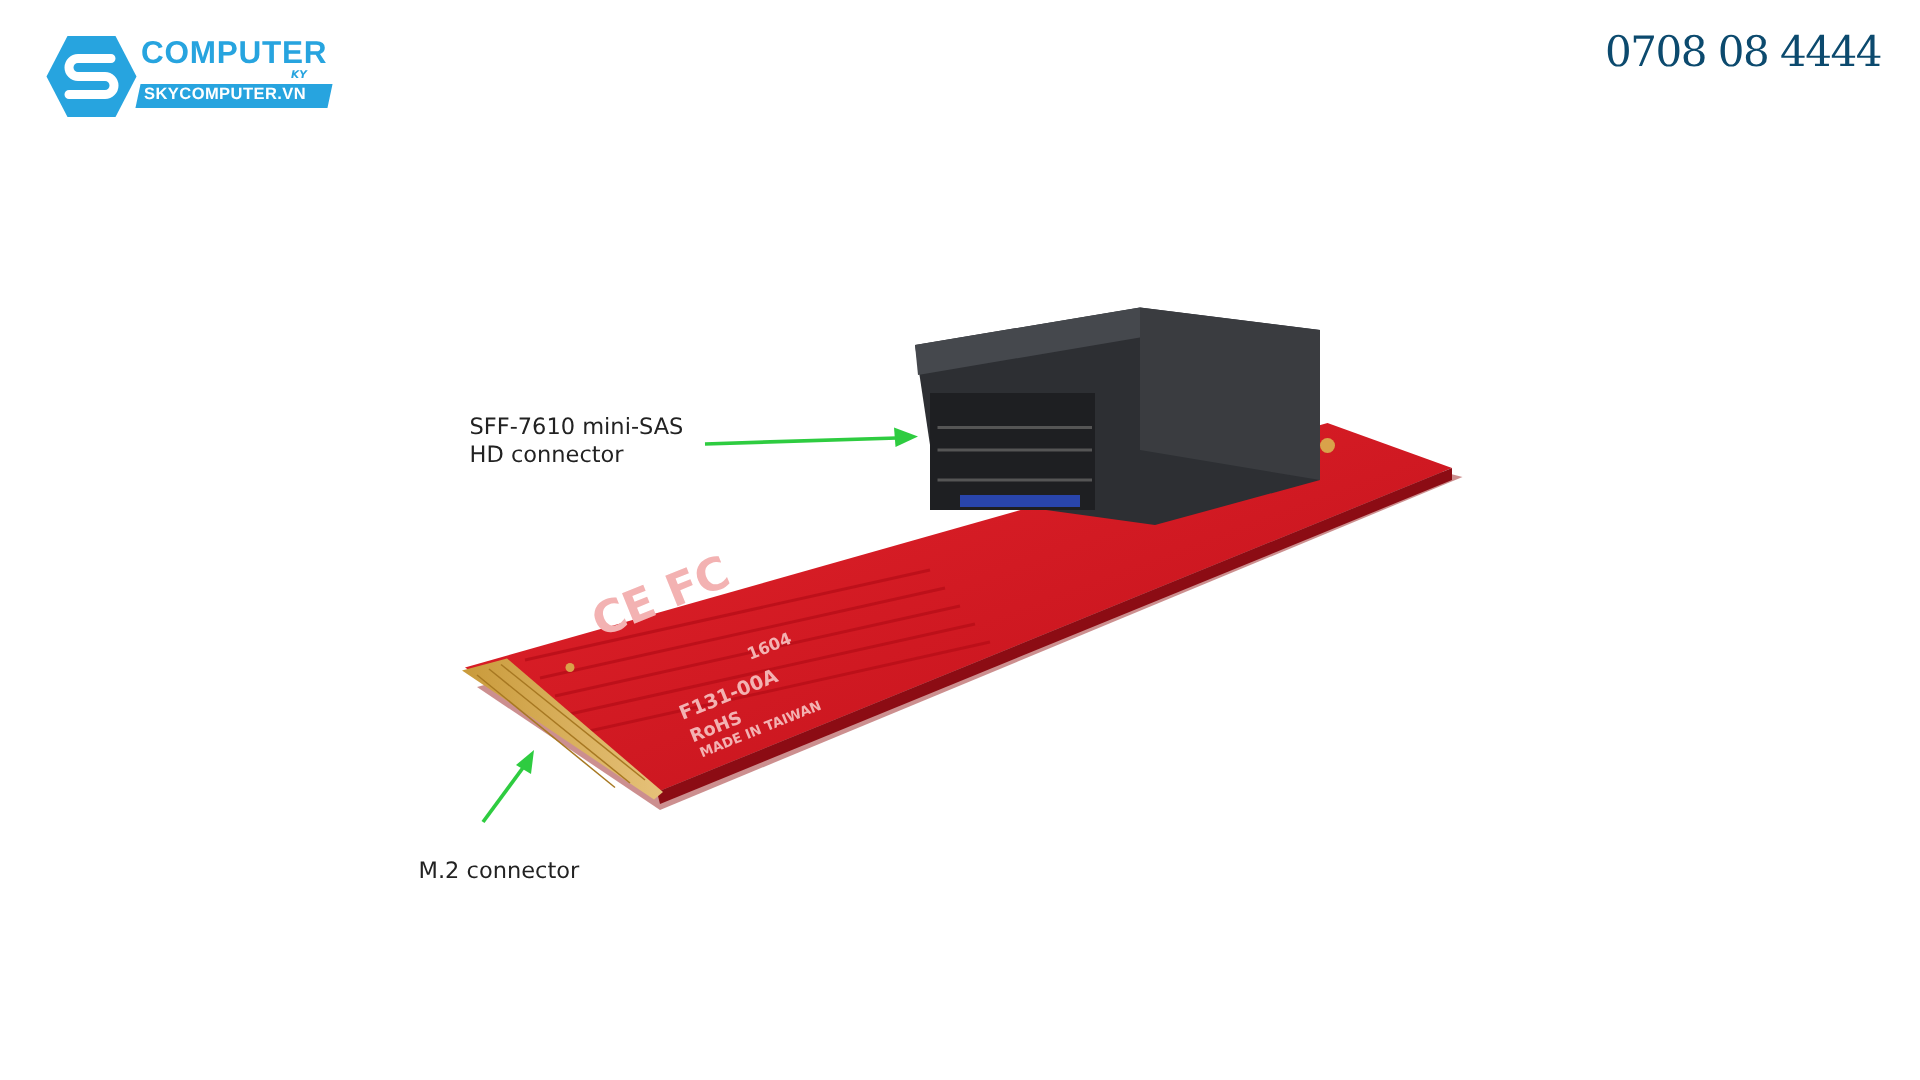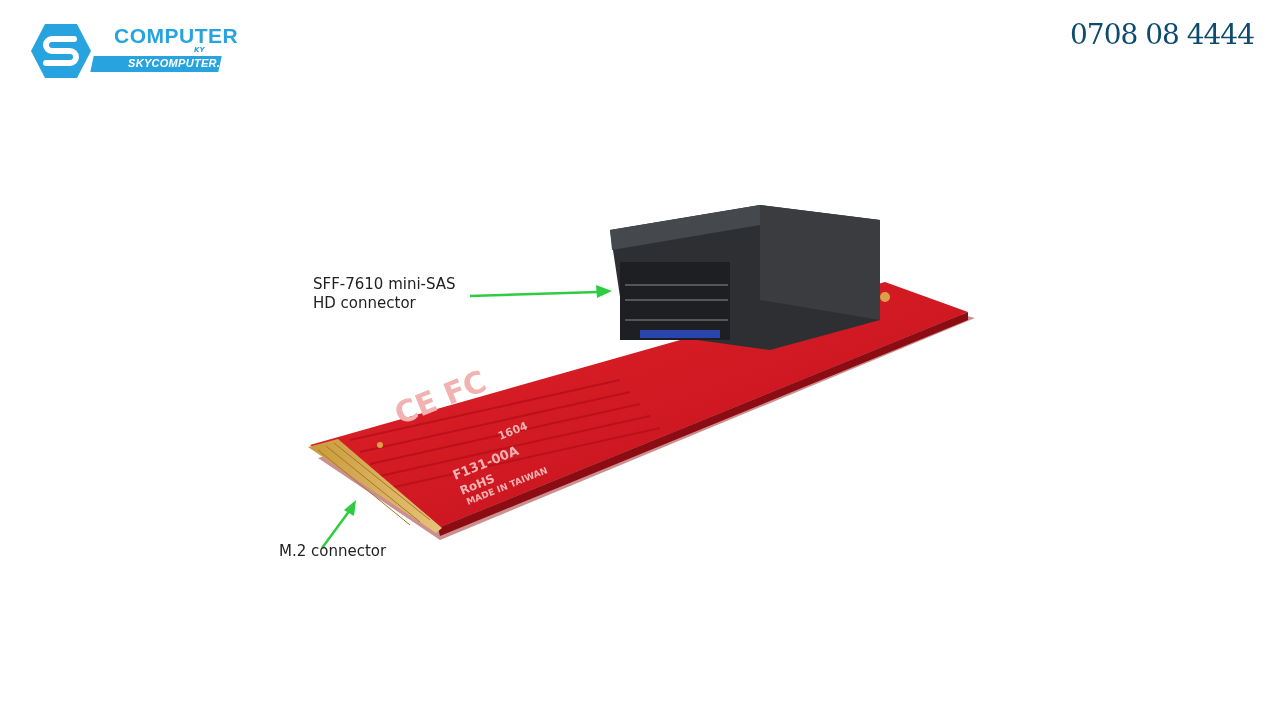--- a/index.html
+++ b/index.html
@@ -1,27 +1,27 @@
 <!DOCTYPE html>
 <html><head>
 <meta charset="utf-8">
 <style>
   html, body { margin:0; padding:0; }
   body { width:1280px; height:720px; background:#ffffff; position:relative; overflow:hidden; font-family:"DejaVu Sans", sans-serif; }
   .logo { position:absolute; left:30px; top:22px; width:200px; height:60px; }
   .logo-hex { position:absolute; left:0; top:0; }
-  .logo-title { position:absolute; left:64px; top:2px; font-family:"Liberation Sans", sans-serif; font-weight:900; font-size:21px; color:#27a4df; letter-spacing:0.5px;margin-left:20px; }
+  .logo-title { position:absolute; left:64px; top:2px; font-family:"Liberation Sans", sans-serif; font-weight:900; font-size:21px; color:#27a4df; letter-spacing:0.5px; }
   .logo-sub-ky { position:absolute; left:164px; top:24px; font-size:7px; font-weight:bold; color:#27a4df; font-style:italic; }
   .logo-bar { position:absolute; left:62px; top:34px; width:128px; height:16px; background:#27a4df; transform:skewX(-12deg); }
-  .logo-url { position:absolute; left:66px; top:35px; font-family:"Liberation Sans", sans-serif; font-size:11px; font-weight:900; font-style:italic; color:#ffffff; letter-spacing:0.3px;margin-left:32px; }
+  .logo-url { position:absolute; left:66px; top:35px; font-family:"Liberation Sans", sans-serif; font-size:11px; font-weight:900; color:#ffffff; letter-spacing:0.3px; }
   .phone { position:absolute; right:26px; top:18px; font-family:"DejaVu Serif", serif; font-weight:normal; font-size:28px; color:#0c4a6e; letter-spacing:-1px; }
   .product { position:absolute; left:0; top:0; }
   .callout { position:absolute; color:#222; font-family:"DejaVu Sans", sans-serif; font-size:15px; line-height:19px; }
   .callout-sas { left:313px; top:275px; }
-  .callout-m2 { left:279px; top:542px; }
+  .callout-m2 { left:279px; top:571px; }
 </style>
 </head>
 <body>
 
 <div class="logo">
   <svg class="logo-hex" width="62" height="58" viewBox="0 0 62 58">
     <polygon points="15,2 47,2 61,29 47,56 15,56 1,29" fill="#27a4df"></polygon>
     <path d="M44,17 H22 a6,6 0 0 0 0,12 H40 a6,6 0 0 1 0,12 H16" fill="none" stroke="#ffffff" stroke-width="6" stroke-linecap="round"></path>
   </svg>
   <span class="logo-title">COMPUTER</span>

